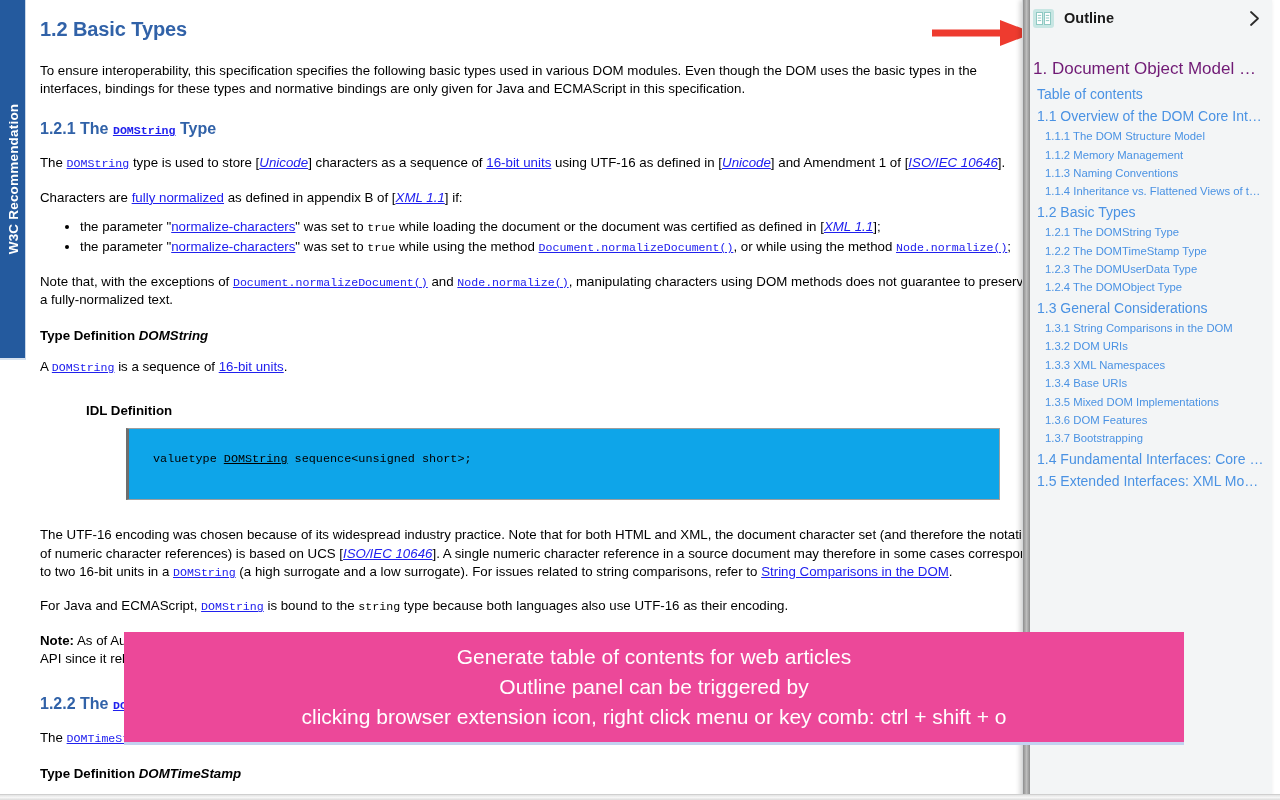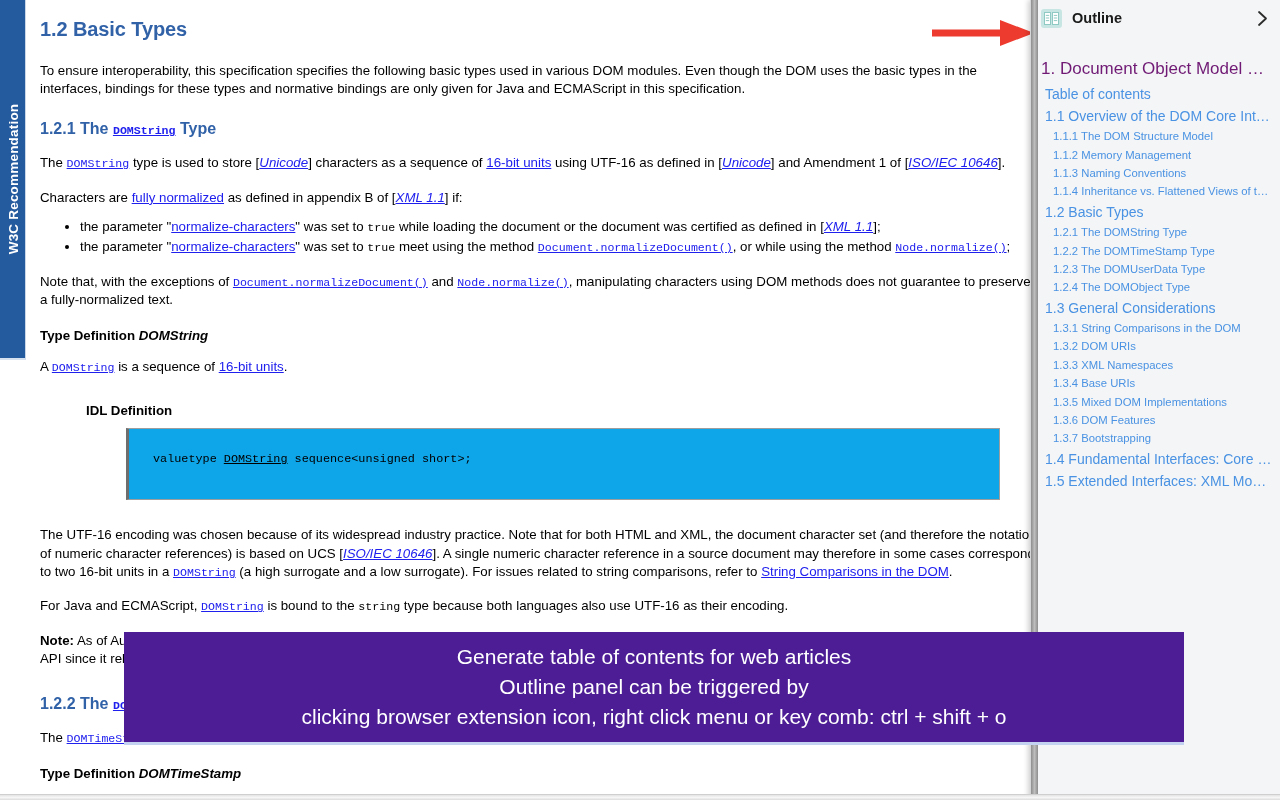--- a/index.html
+++ b/index.html
@@ -130,21 +130,21 @@
   #red-arrow {
     position: absolute;
     left: 930px; top: 18px;
     width: 108px; height: 30px;
     pointer-events: none;
   }
 
   
   #outline-panel {
     position: absolute;
-    right: 0; top: 0;
+    right: 8px; top: 0;
     width: 250px;
     height: 800px;
     background: #f3f5f6;
     border-left: 1px solid #d4d6d8;
     box-shadow: -2px 0 5px rgba(0,0,0,0.18);
     overflow: hidden;
   }
   #panel-scrollbar {
     position: absolute;
     left: 0; top: 0;
@@ -199,21 +199,21 @@
   .ol-lvl1 { font-size: 17px; padding: 3.2px 6px 3.2px 10px; color: #701a75; margin-top: 18px; }
   .ol-lvl2 { font-size: 14px; padding: 3.2px 6px 3.2px 14px; color: #4a92e3; }
   .ol-lvl3 { font-size: 11.3px; padding: 3.2px 6px 3.2px 22px; color: #4a92e3; }
 
   
   #caption-banner {
     position: absolute;
     left: 124px; top: 632px;
     width: 1060px;
     height: 113px;
-    background: #4c1d95;
+    background: #ec4899;
     display: flex;
     flex-direction: column;
     align-items: center;
     justify-content: center;
     color: #ffffff;
     z-index: 40;
     border-bottom: 3px solid #c3d2f0;
   }
   #caption-banner .cap-line {
     font-size: 21px;
@@ -250,21 +250,21 @@
     <h3 class="sec">
       <span>1.2.1 The </span><a class="link code" href="#">DOMString</a><span> Type</span>
     </h3>
 
     <p class="para"><span>The </span><a class="link code" href="#">DOMString</a><span> type is used to store [</span><a class="link ital" href="#">Unicode</a><span>] characters as a sequence of </span><a class="link" href="#">16-bit units</a><span> using UTF-16 as defined in [</span><a class="link ital" href="#">Unicode</a><span>] and Amendment 1 of [</span><a class="link ital" href="#">ISO/IEC 10646</a><span>].</span></p>
 
     <p class="tight"><span>Characters are </span><a class="link" href="#">fully normalized</a><span> as defined in appendix B of [</span><a class="link ital" href="#">XML 1.1</a><span>] if:</span></p>
 
     <ul class="bullets">
       <li><span>the parameter "</span><a class="link" href="#">normalize-characters</a><span>" was set to </span><code>true</code><span> while loading the document or the document was certified as defined in [</span><a class="link ital" href="#">XML 1.1</a><span>];</span></li>
-      <li><span>the parameter "</span><a class="link" href="#">normalize-characters</a><span>" was set to </span><code>true</code><span> meet using the method </span><a class="link code" href="#">Document.normalizeDocument()</a><span>, or while using the method </span><a class="link code" href="#">Node.normalize()</a><span>;</span></li>
+      <li><span>the parameter "</span><a class="link" href="#">normalize-characters</a><span>" was set to </span><code>true</code><span> while using the method </span><a class="link code" href="#">Document.normalizeDocument()</a><span>, or while using the method </span><a class="link code" href="#">Node.normalize()</a><span>;</span></li>
     </ul>
 
     <p class="para"><span>Note that, with the exceptions of </span><a class="link code" href="#">Document.normalizeDocument()</a><span> and </span><a class="link code" href="#">Node.normalize()</a><span>, manipulating characters using DOM methods does not guarantee to preserve a fully-normalized text.</span></p>
 
     <div class="typedef"><span>Type Definition </span><em>DOMString</em></div>
 
     <p class="indent1 tight"><span>A </span><a class="link code" href="#">DOMString</a><span> is a sequence of </span><a class="link" href="#">16-bit units</a><span>.</span></p>
 
     <div class="idl-title">IDL Definition</div>
     <div class="idl-box">

